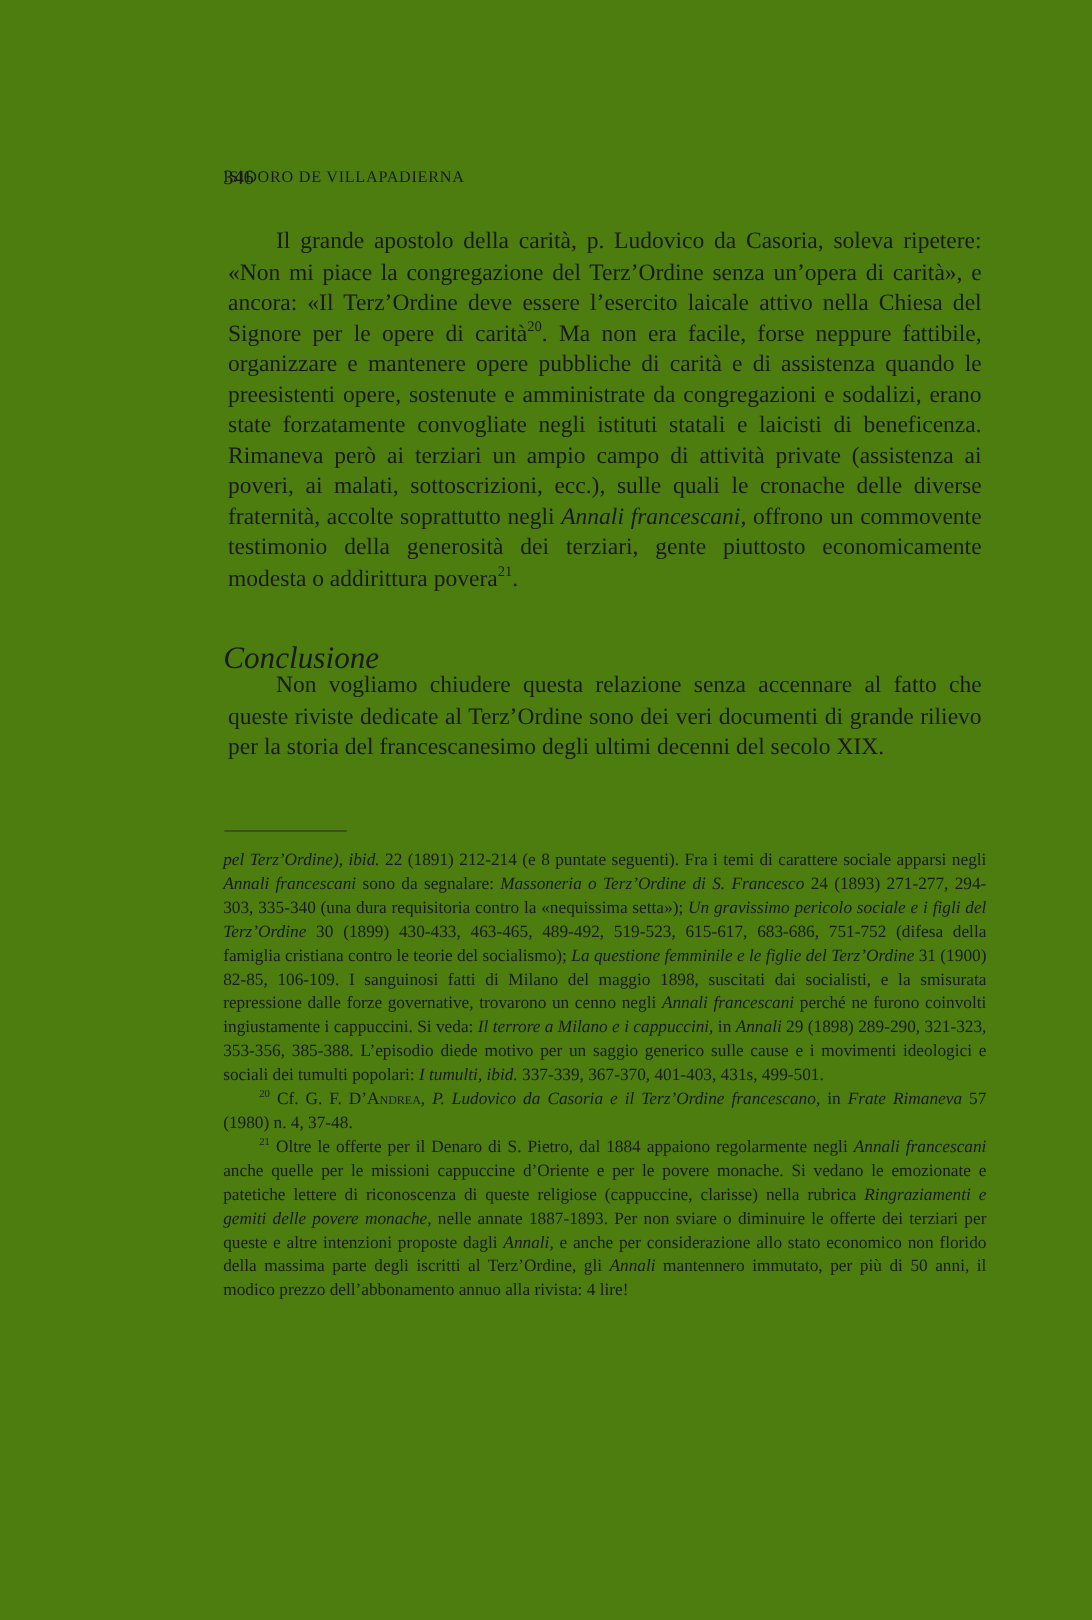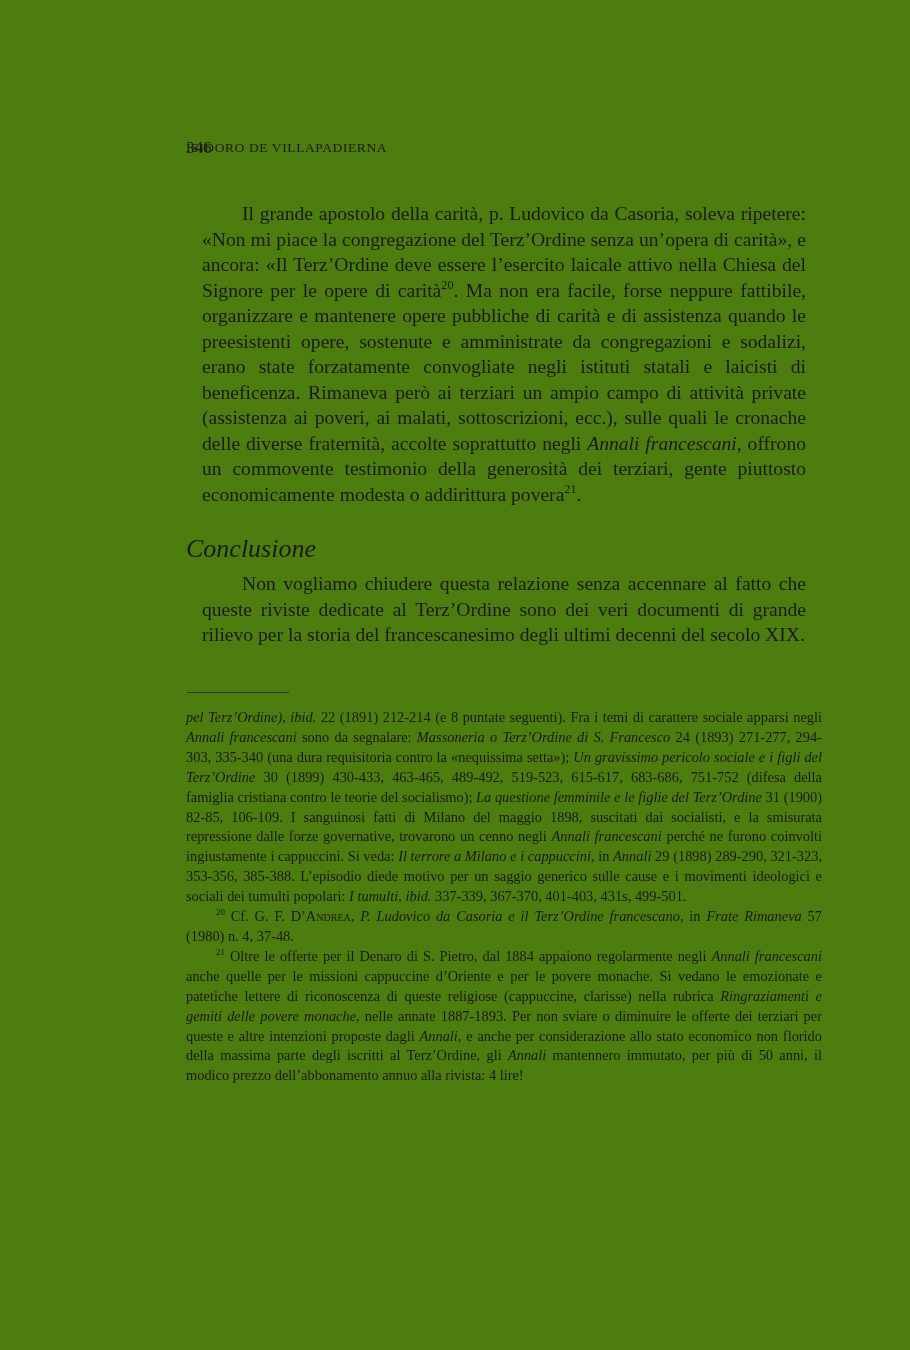--- a/index.html
+++ b/index.html
@@ -5,21 +5,21 @@
   html, body { margin: 0; padding: 0; background: #ffffff; }
   body { width: 910px; height: 1350px; position: relative; overflow: hidden;
          font-family: "Liberation Serif", "DejaVu Serif", serif; color: #1a1a1a; }
   .page { position: absolute; left: 0; top: 0; width: 910px; height: 1350px; background: #4d7c0f; }
   .running-head { position: absolute; top: 138px; left: 186px; width: 636px; height: 24px; }
   .page-number { position: absolute; left: 0; top: 0; font-size: 17px; }
   .running-title { position: absolute; left: 0; right: 0; top: 2px; text-align: left;
                    font-size: 13.5px; letter-spacing: 0.6px; }
   .body-text { position: absolute; left: 186px; width: 636px; font-size: 19.6px;
                line-height: 25.5px; text-align: justify; }
-  .body-text p { margin: 16px; text-indent: 40px; }
+  .body-text p { margin: 4px; text-indent: 40px; }
   .p1 { top: 185px; }
   .heading { position: absolute; left: 186px; top: 534px; font-size: 26px; font-style: italic; }
   .p2 { top: 555px; }
   .footnote-rule { position: absolute; left: 187px; top: 692px; width: 102px; height: 1px; background: #333; }
   .footnotes { position: absolute; left: 186px; top: 708px; width: 636px; font-size: 14.4px;
                line-height: 19.9px; text-align: justify; }
   .footnotes p { margin: 0; }
   .footnotes p.fn { text-indent: 30px; }
   sup { font-size: 0.62em; line-height: 0; vertical-align: 0.65em; }
   i { font-style: italic; }

